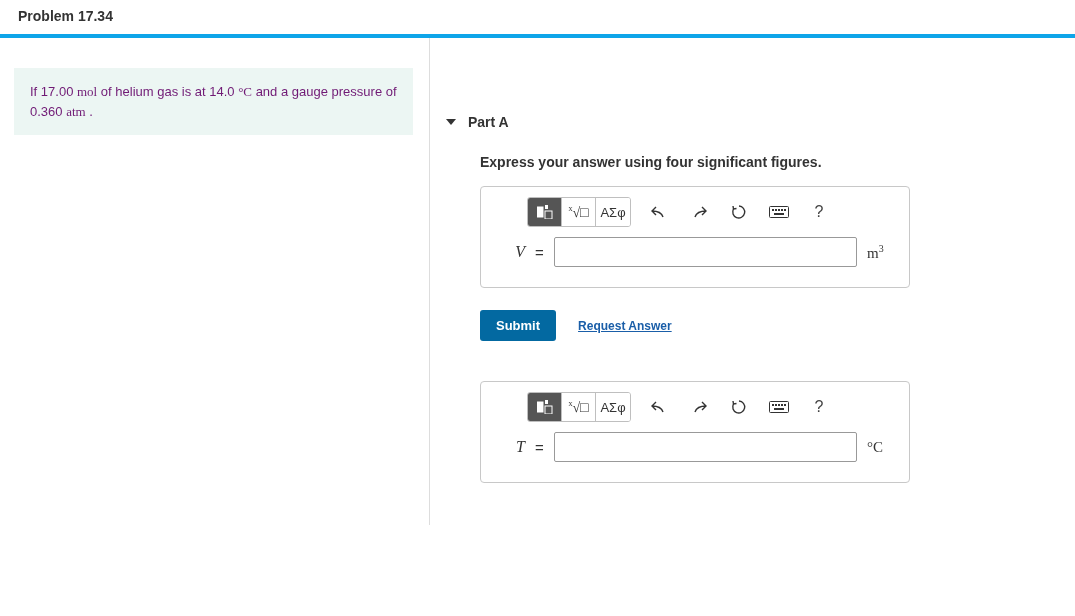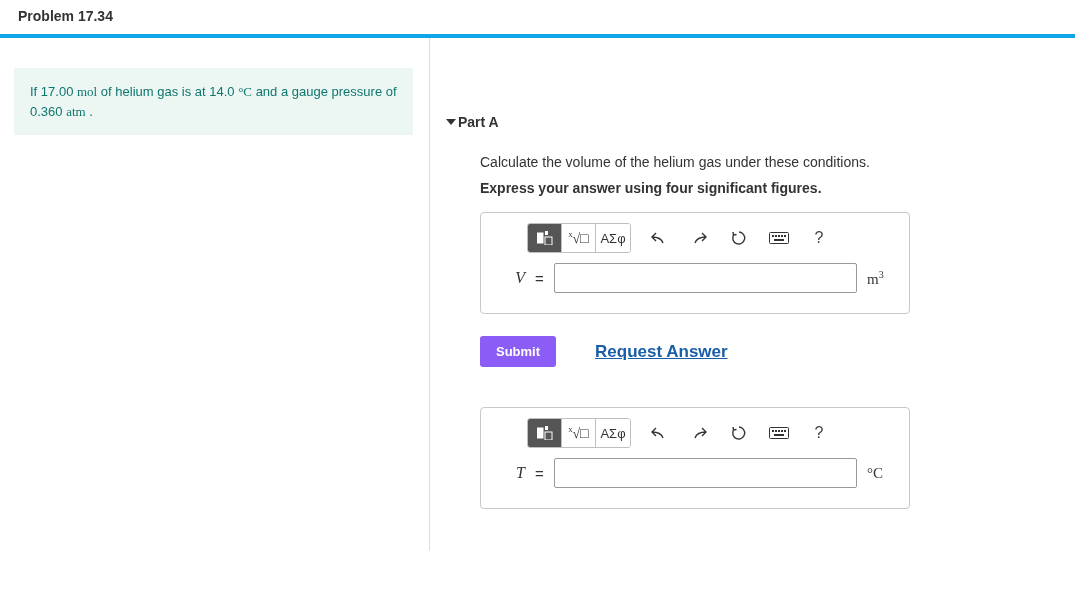--- a/index.html
+++ b/index.html
@@ -29,27 +29,27 @@
   .right-col {
     flex: 1;
     padding: 70px 0 20px 0;
     overflow: hidden;
   }
   .problem-statement {
     background: #ecf6f3;
     padding: 14px 16px;
     font-size: 13px;
     line-height: 1.5;
-    color: #0f766e;
+    color: #701a75;
   }
   .problem-statement .sc { font-family: 'Times New Roman', serif; }
   .part-header {
     display: flex;
     align-items: center;
-    gap: 2px;
+    gap: 12px;
     padding: 6px 14px 6px 16px;
     margin-bottom: 18px;
     cursor: pointer;
   }
   .caret {
     width: 0; height: 0;
     border-left: 5px solid transparent;
     border-right: 5px solid transparent;
     border-top: 6px solid #333;
   }
@@ -122,36 +122,35 @@
     font-size: 14px;
   }
   .unit-label {
     font-family: Liberation Serif, serif;
     font-size: 15px;
     min-width: 28px;
   }
   .unit-label sup { font-size: 10px; }
   .actions-row { display: flex; align-items: center; gap: 22px; margin-bottom: 40px; }
   .submit-btn {
-    background: #8b5cf6;
+    background: #0369a1;
     color: #fff;
     border: none;
     border-radius: 3px;
     padding: 8px 16px;
     font-weight: bold;
     font-size: 13px;
     cursor: pointer;
   }
   .request-link {
     color: #1a5ea8;
     font-weight: bold;
     text-decoration: underline;
-    font-size: 17px;
-    cursor: pointer;
-    margin-left: 17px;
+    font-size: 12px;
+    cursor: pointer;
   }
   .sqrt-glyph { font-family: 'Times New Roman', serif; font-size: 14px; position: relative; }
 </style>
 </head>
 <body>
 
 <div class="page-header">Problem 17.34</div>
 
 <div class="main-wrap">
 
@@ -162,21 +161,20 @@
   </div>
 
   <div class="right-col">
 
     <div>
       <div class="part-header">
         <div class="caret"></div>
         <div class="part-title">Part A</div>
       </div>
       <div class="part-body">
-        <div class="prompt-text">Calculate the volume of the helium gas under these conditions.</div>
         <div class="sigfig-text">Express your answer using four significant figures.</div>
 
         <div class="answer-box">
           <div class="toolbar-row">
             <div class="tool-group">
               <div class="tool-btn active" title="Insert template">
                 <svg width="16" height="14" viewBox="0 0 16 14">
                     <rect x="0" y="2" width="6" height="10" fill="#fff" stroke="#fff"></rect>
                     <rect x="8" y="0" width="3" height="4" fill="#fff"></rect>
                     <rect x="8" y="6" width="7" height="8" fill="none" stroke="#fff"></rect>

